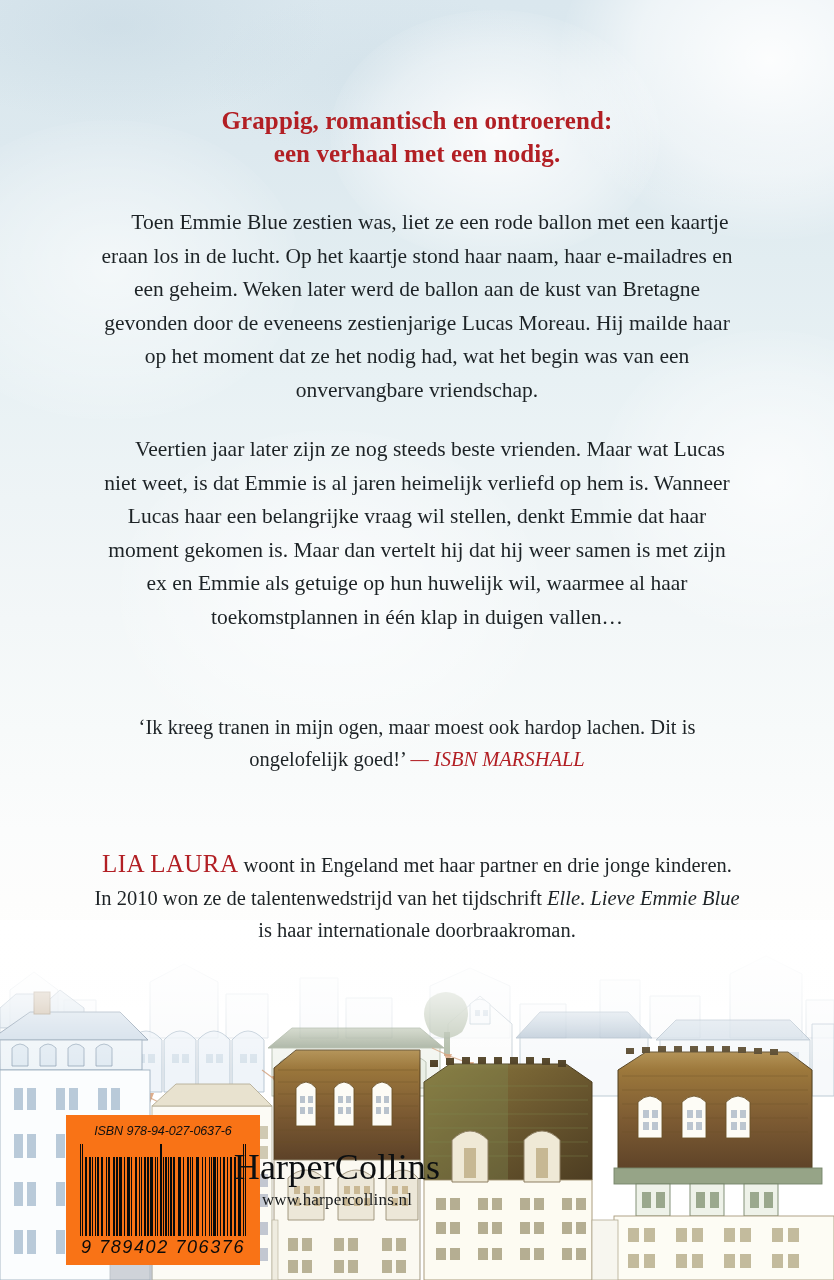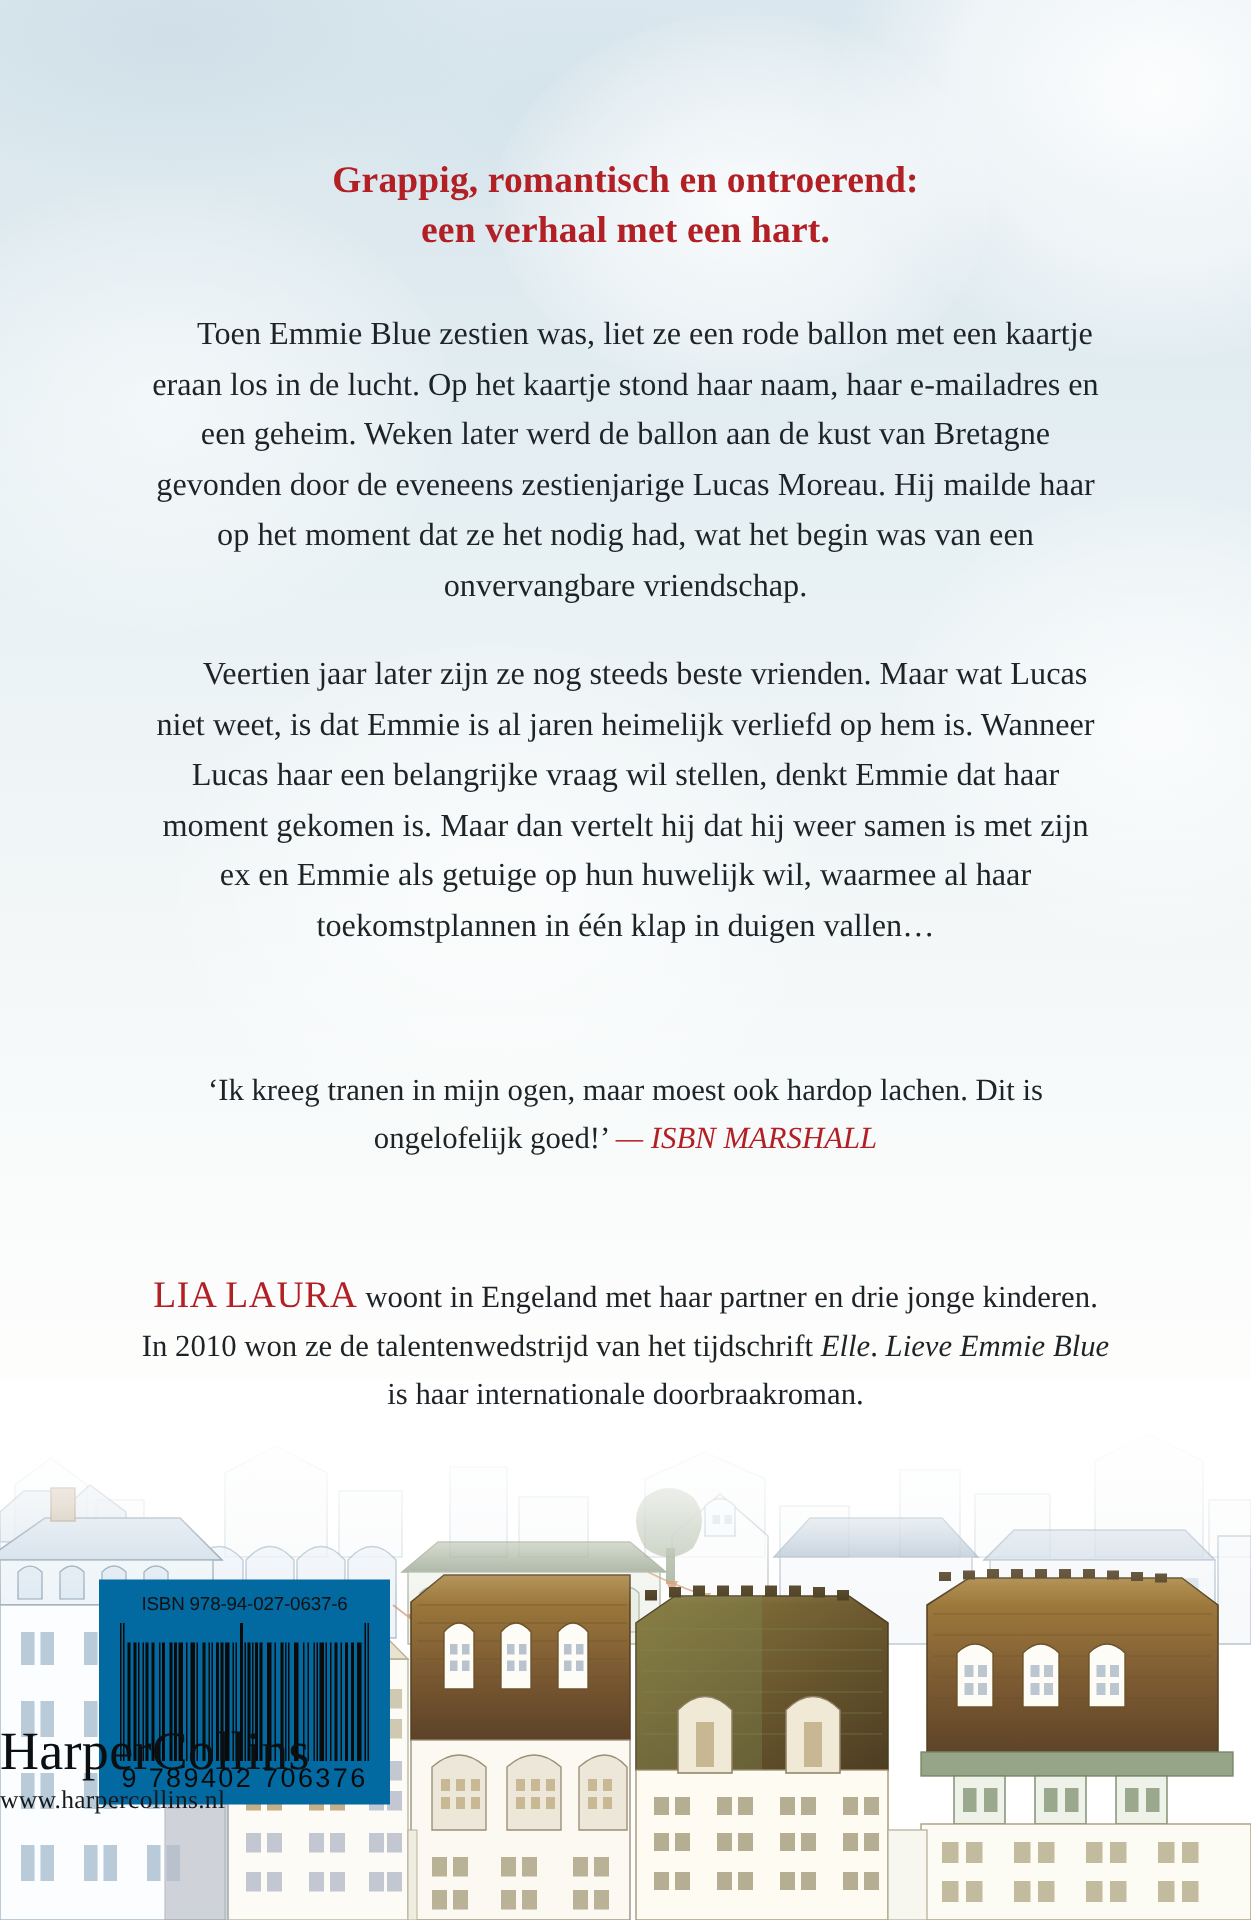--- a/index.html
+++ b/index.html
@@ -148,26 +148,27 @@
     left: 0; top: 0; width: 834px; height: 150px;
     background: linear-gradient(to bottom, #ffffff 0%, rgba(255,255,255,0.92) 28%, rgba(255,255,255,0.62) 55%, rgba(255,255,255,0.22) 80%, rgba(255,255,255,0) 100%);
     z-index: 3;
     pointer-events: none;
   }
 
   
   .barcode-box {
     position: absolute;
     left: 66px;
-    top: 1053px;
+    top: 1115px;
     width: 178px;
-    background: #0369a1;
+    background: #f97316;
     padding: 9px 8px 7px 8px;
     z-index: 8;
     text-align: center;
+    font-style: italic;
   }
   .isbn-text {
     font-family: "Liberation Sans", "DejaVu Sans", sans-serif;
     font-size: 12.5px;
     color: #111111;
     letter-spacing: -0.1px;
     margin-bottom: 6px;
     white-space: nowrap;
   }
   .bars {
@@ -191,20 +192,21 @@
     margin-top: 1px;
     white-space: nowrap;
   }
 
   
   .publisher {
     position: absolute;
     left: 0;
     top: 1148px;
     width: 674px;
+    text-align: center;
     z-index: 8;
   }
   .publisher-name {
     font-size: 36px;
     color: #0c0f11;
     letter-spacing: 0.2px;
     line-height: 1.08;
   }
   .publisher-url {
     font-size: 17px;
@@ -655,21 +657,21 @@
         <rect x="272" y="300" width="6" height="60" fill="#efece0" stroke="#b3ac95" stroke-width="0.6"></rect>
       </g>
     </svg>
     <div class="city-fade"></div>
   </div>
 
   <div class="content">
 
     <h1 class="tagline">
       <span class="tl-line">Grappig, romantisch en ontroerend:</span>
-      <span class="tl-line">een verhaal met een hart.</span>
+      <span class="tl-line">een verhaal met een nodig.</span>
     </h1>
 
     <div class="blurb">
       <p>Toen Emmie Blue zestien was, liet ze een rode ballon met een kaartje eraan los in de lucht. Op het kaartje stond haar naam, haar e-mailadres en een geheim. Weken later werd de ballon aan de kust van Bretagne gevonden door de eveneens zestienjarige Lucas Moreau. Hij mailde haar op het moment dat ze het nodig had, wat het begin was van een onvervangbare vriendschap.</p>
       <p>Veertien jaar later zijn ze nog steeds beste vrienden. Maar wat Lucas niet weet, is dat Emmie is al jaren heimelijk verliefd op hem is. Wanneer Lucas haar een belangrijke vraag wil stellen, denkt Emmie dat haar moment gekomen is. Maar dan vertelt hij dat hij weer samen is met zijn ex en Emmie als getuige op hun huwelijk wil, waarmee al haar toekomstplannen in één klap in duigen vallen…</p>
     </div>
 
     <div class="quote">
       <span>‘Ik kreeg tranen in mijn ogen, maar moest ook hardop lachen. Dit is ongelofelijk goed!’</span>
       <span class="attrib">— ISBN MARSHALL</span>

